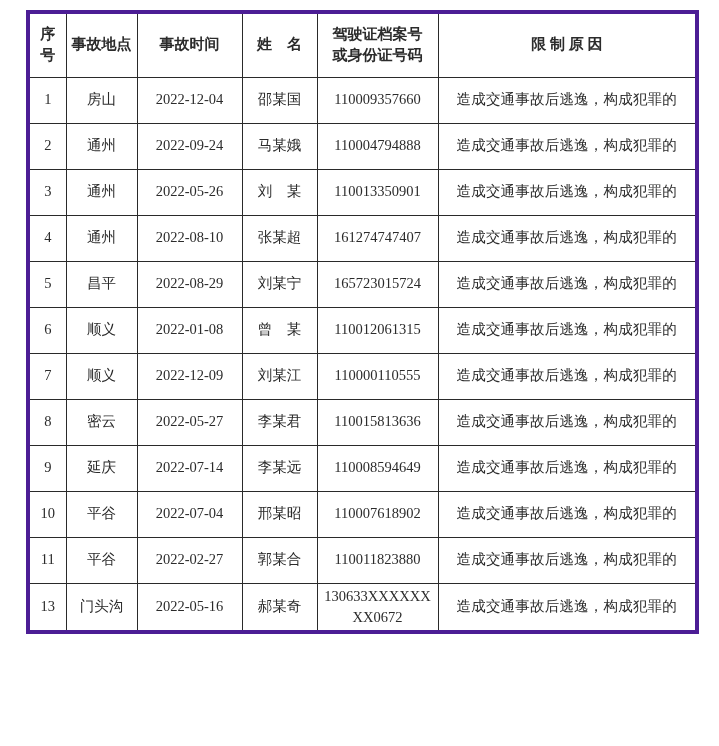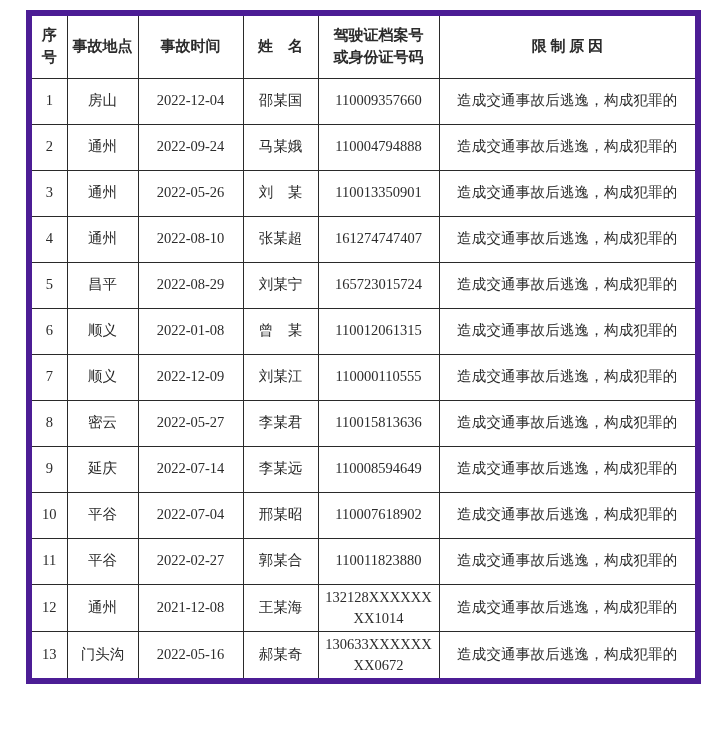--- a/index.html
+++ b/index.html
@@ -17,21 +17,21 @@
   }
   .table-wrap {
     position: absolute;
     left: 26px;
     top: 10px;
   }
   table.restriction-table {
     border-collapse: collapse;
     table-layout: fixed;
     width: 669px;
-    border: 6px solid #4c1d95;
+    border: 4px solid #4c1d95;
     padding-left: 17px;
   }
   table.restriction-table th,
   table.restriction-table td {
     border: 1px solid #2a2a2a;
     text-align: center;
     vertical-align: middle;
     padding: 2px 3px;
     box-sizing: border-box;
   }
@@ -165,28 +165,20 @@
         </tr>
         <tr data-name="table-row">
           <td data-name="cell-index">11</td>
           <td data-name="cell-location">平谷</td>
           <td data-name="cell-date">2022-02-27</td>
           <td data-name="cell-name">郭某合</td>
           <td data-name="cell-id_number">110011823880</td>
           <td data-name="cell-reason">造成交通事故后逃逸，构成犯罪的</td>
         </tr>
         <tr data-name="table-row">
-          <td data-name="cell-index">12</td>
-          <td data-name="cell-location">通州</td>
-          <td data-name="cell-date">2021-12-08</td>
-          <td data-name="cell-name">王某海</td>
-          <td data-name="cell-id_number">132128XXXXXXXX1014</td>
-          <td data-name="cell-reason">造成交通事故后逃逸，构成犯罪的</td>
-        </tr>
-        <tr data-name="table-row">
           <td data-name="cell-index">13</td>
           <td data-name="cell-location">门头沟</td>
           <td data-name="cell-date">2022-05-16</td>
           <td data-name="cell-name">郝某奇</td>
           <td data-name="cell-id_number">130633XXXXXXXX0672</td>
           <td data-name="cell-reason">造成交通事故后逃逸，构成犯罪的</td>
         </tr>
       </tbody>
   </table>
 </div>

